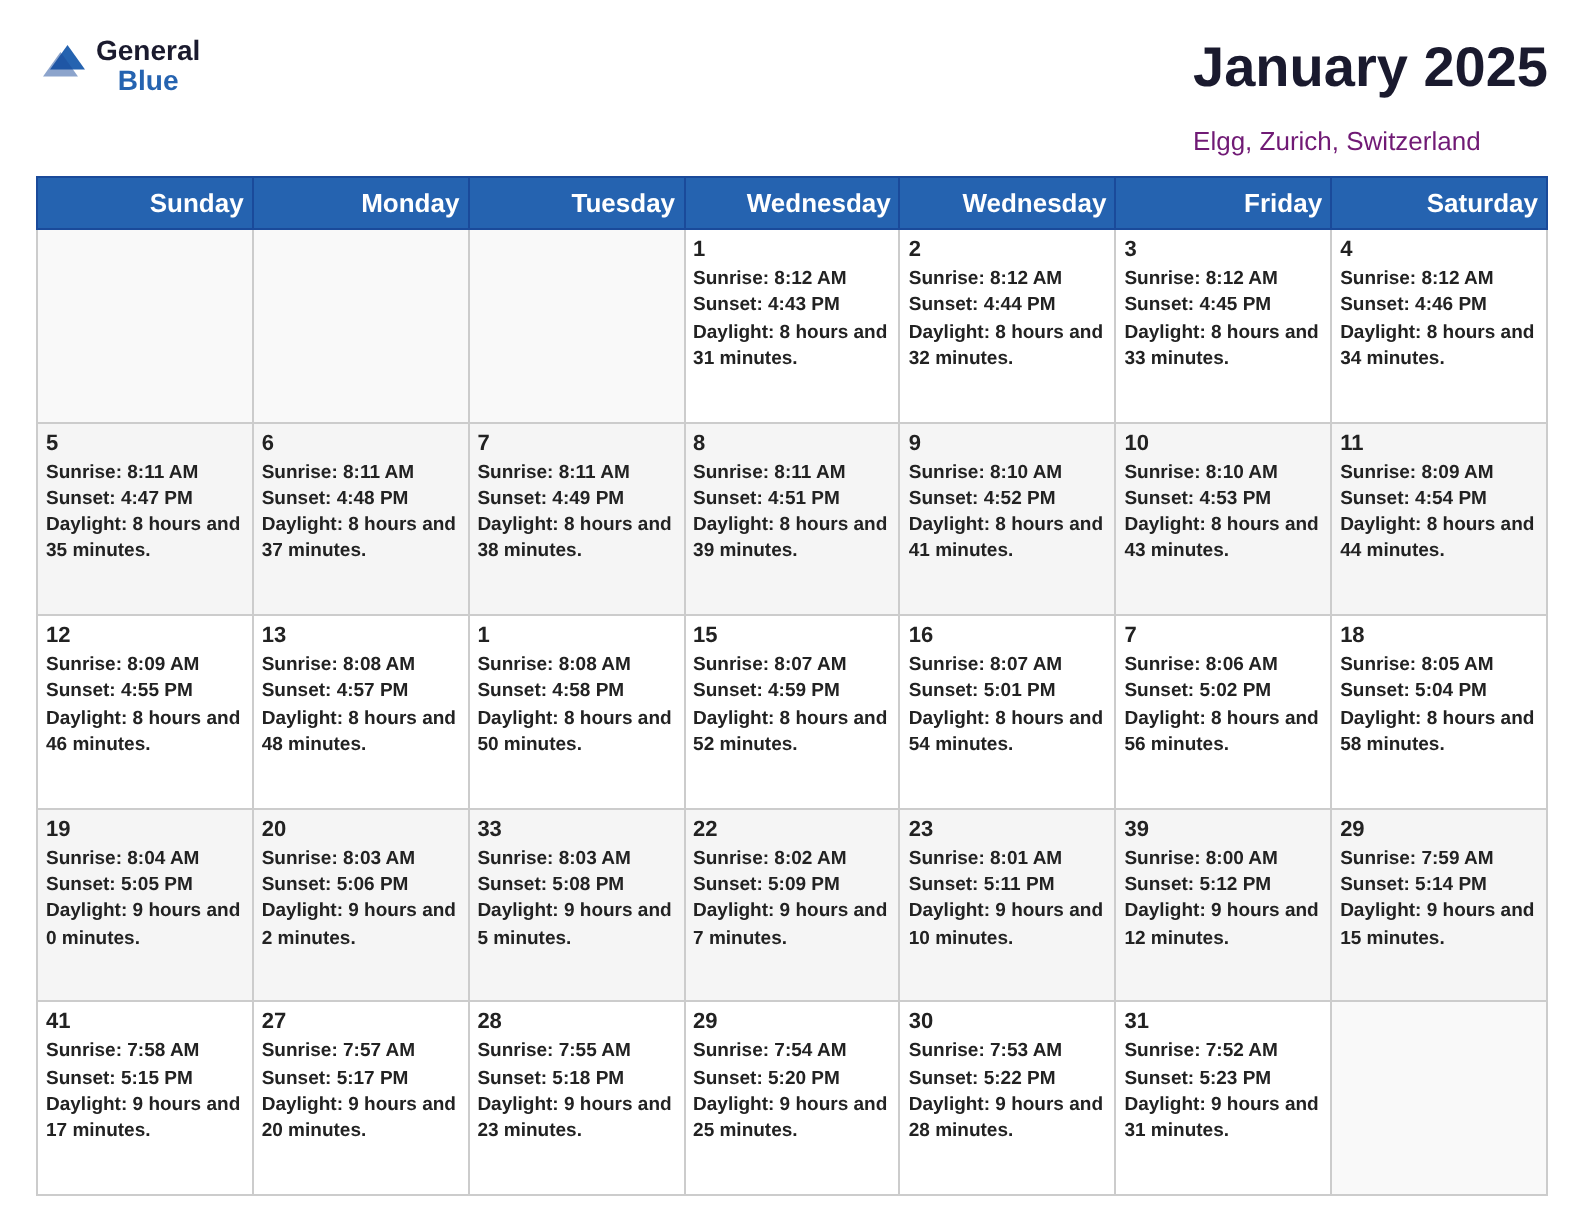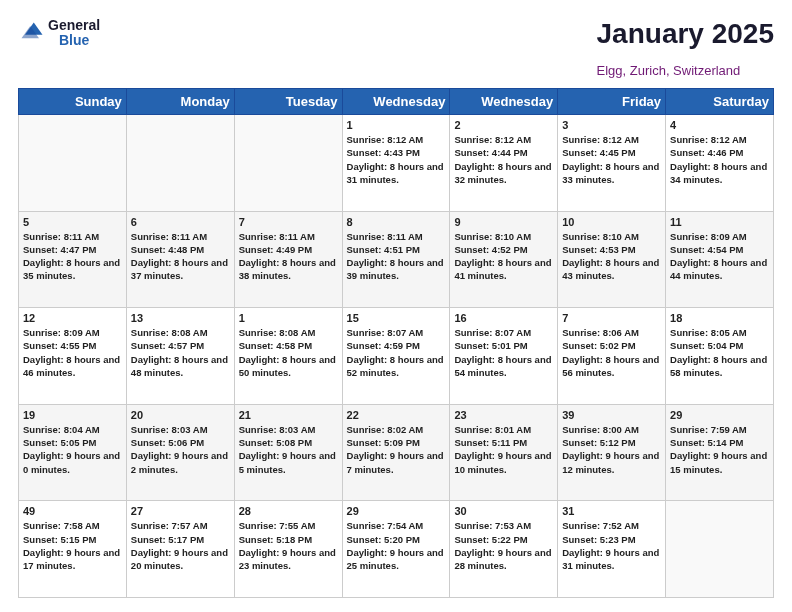--- a/index.html
+++ b/index.html
@@ -222,21 +222,21 @@
         <tr>
           <td>
             <span class="day-num">19</span>
             <div class="day-info">Sunrise: 8:04 AM<br>Sunset: 5:05 PM<br>Daylight: 9 hours and 0 minutes.</div>
           </td>
           <td>
             <span class="day-num">20</span>
             <div class="day-info">Sunrise: 8:03 AM<br>Sunset: 5:06 PM<br>Daylight: 9 hours and 2 minutes.</div>
           </td>
           <td>
-            <span class="day-num">21</span>
+            <span class="day-num">33</span>
             <div class="day-info">Sunrise: 8:03 AM<br>Sunset: 5:08 PM<br>Daylight: 9 hours and 5 minutes.</div>
           </td>
           <td>
             <span class="day-num">22</span>
             <div class="day-info">Sunrise: 8:02 AM<br>Sunset: 5:09 PM<br>Daylight: 9 hours and 7 minutes.</div>
           </td>
           <td>
             <span class="day-num">23</span>
             <div class="day-info">Sunrise: 8:01 AM<br>Sunset: 5:11 PM<br>Daylight: 9 hours and 10 minutes.</div>
           </td>
@@ -244,21 +244,21 @@
             <span class="day-num">39</span>
             <div class="day-info">Sunrise: 8:00 AM<br>Sunset: 5:12 PM<br>Daylight: 9 hours and 12 minutes.</div>
           </td>
           <td>
             <span class="day-num">29</span>
             <div class="day-info">Sunrise: 7:59 AM<br>Sunset: 5:14 PM<br>Daylight: 9 hours and 15 minutes.</div>
           </td>
         </tr>
         <tr>
           <td>
-            <span class="day-num">49</span>
+            <span class="day-num">41</span>
             <div class="day-info">Sunrise: 7:58 AM<br>Sunset: 5:15 PM<br>Daylight: 9 hours and 17 minutes.</div>
           </td>
           <td>
             <span class="day-num">27</span>
             <div class="day-info">Sunrise: 7:57 AM<br>Sunset: 5:17 PM<br>Daylight: 9 hours and 20 minutes.</div>
           </td>
           <td>
             <span class="day-num">28</span>
             <div class="day-info">Sunrise: 7:55 AM<br>Sunset: 5:18 PM<br>Daylight: 9 hours and 23 minutes.</div>
           </td>

